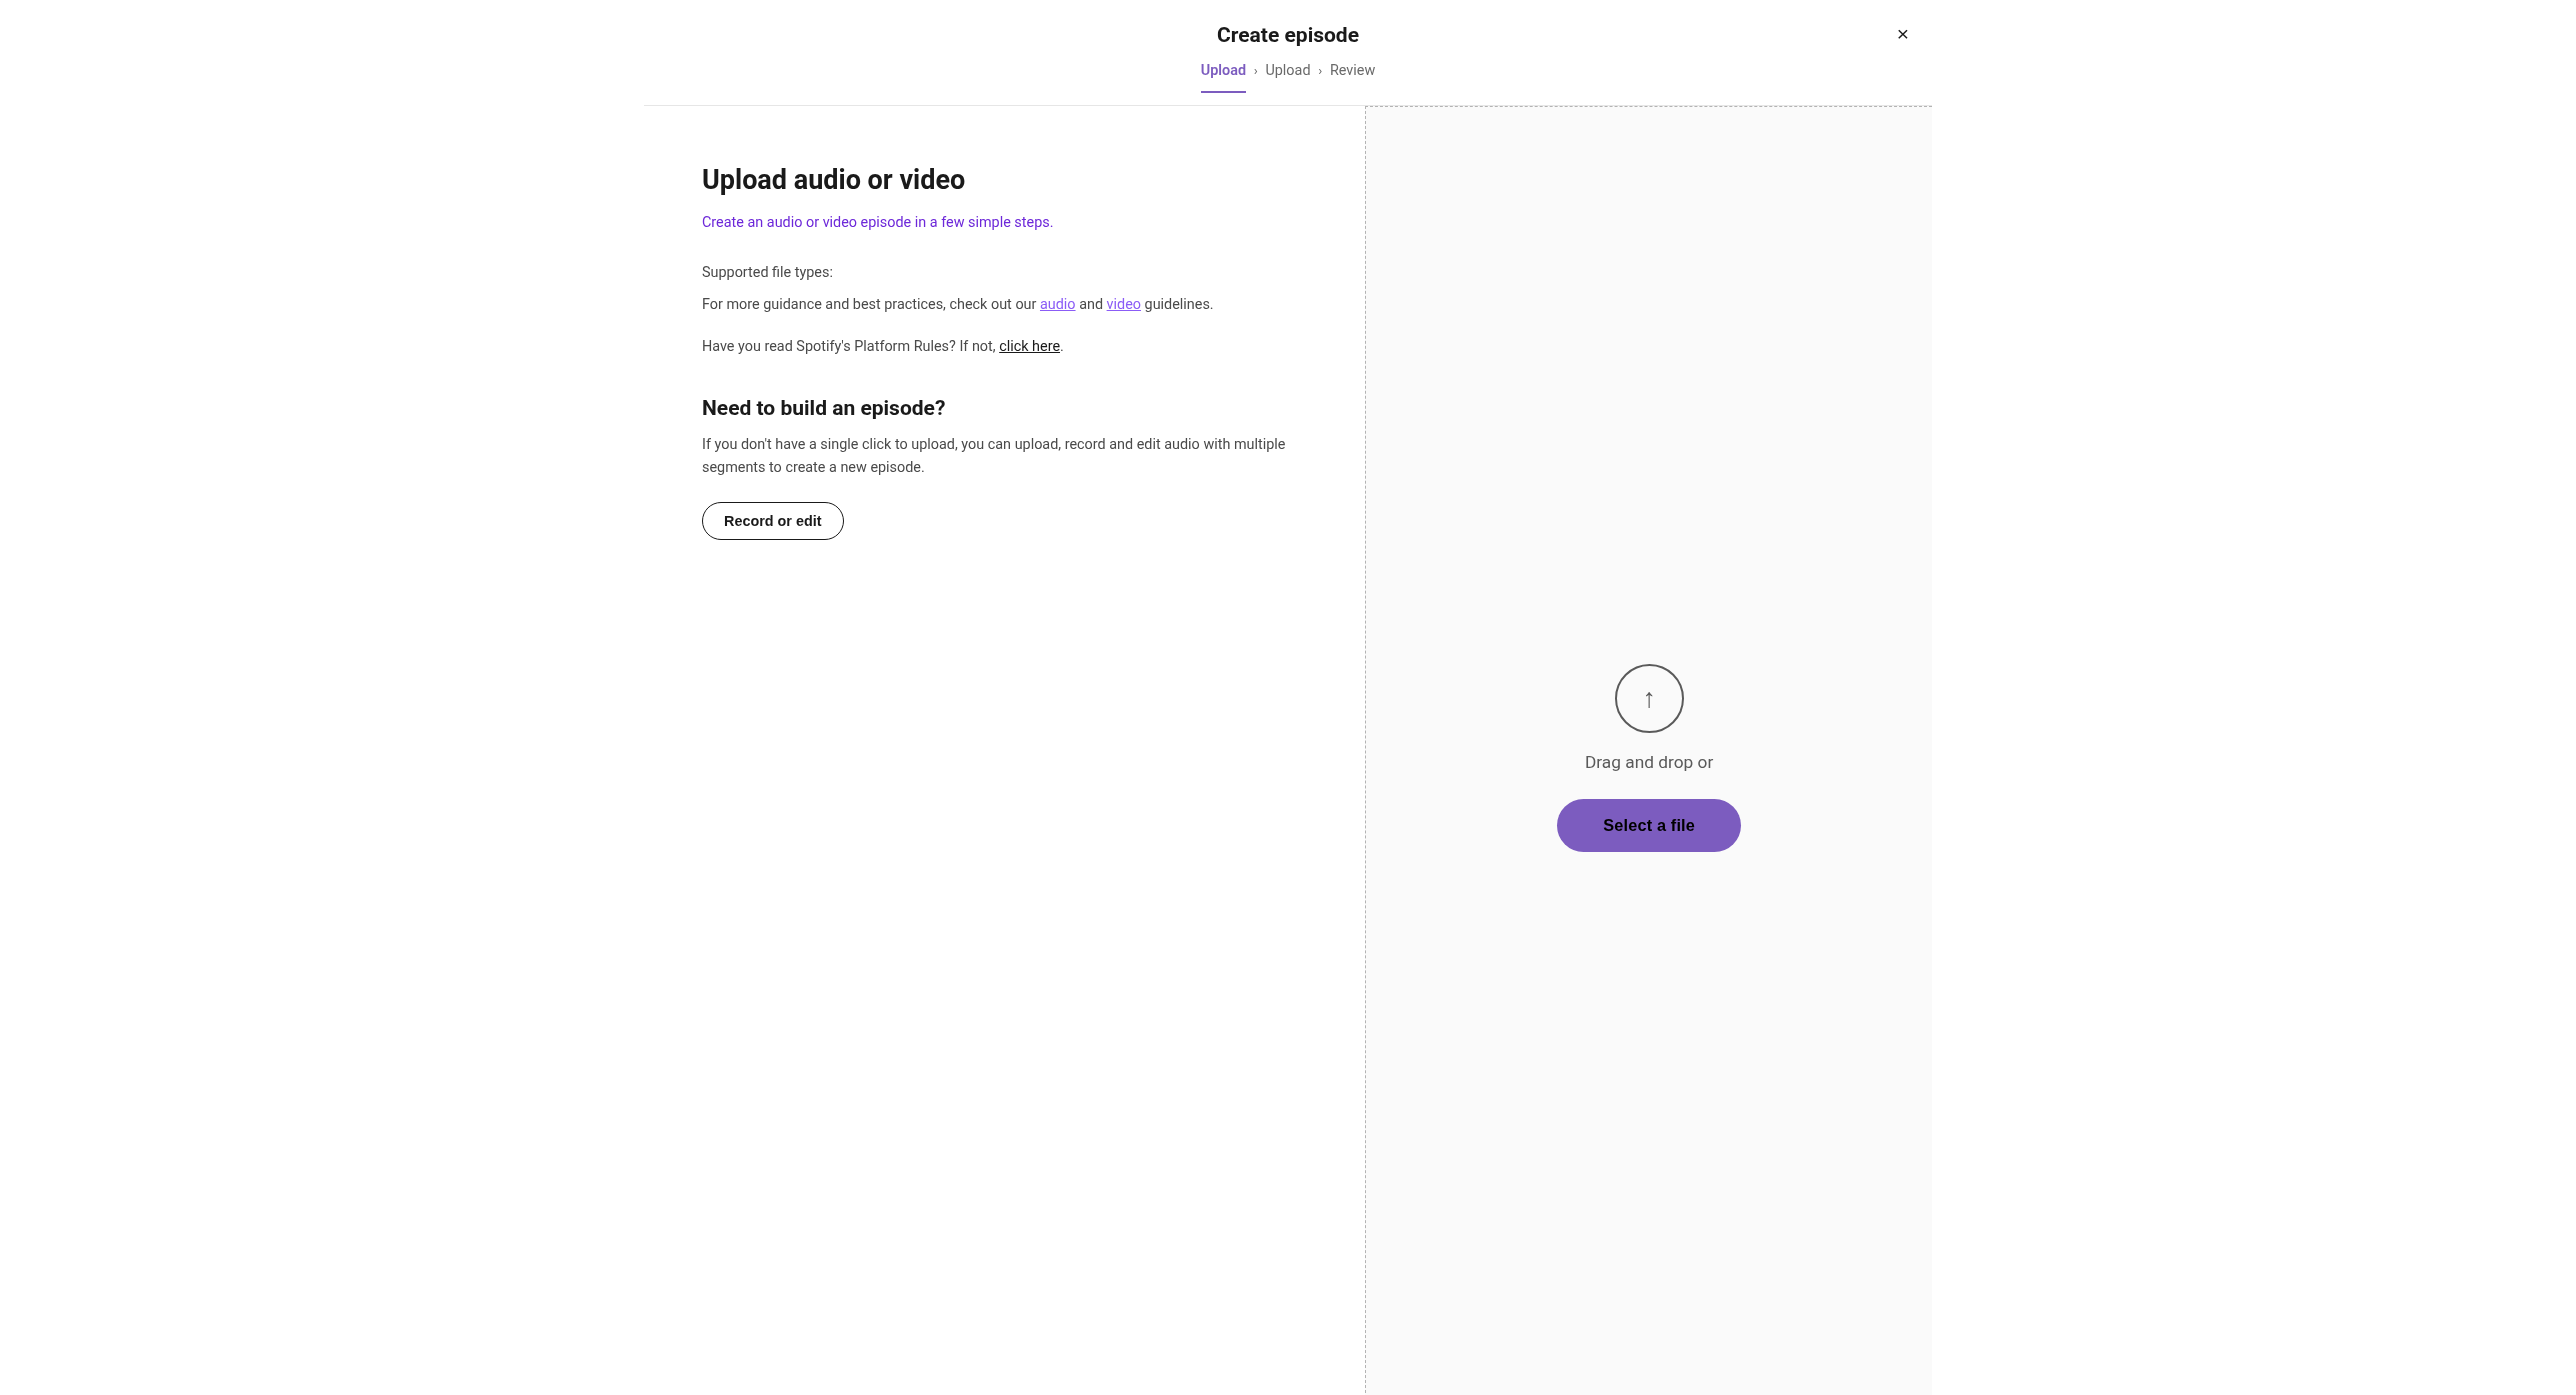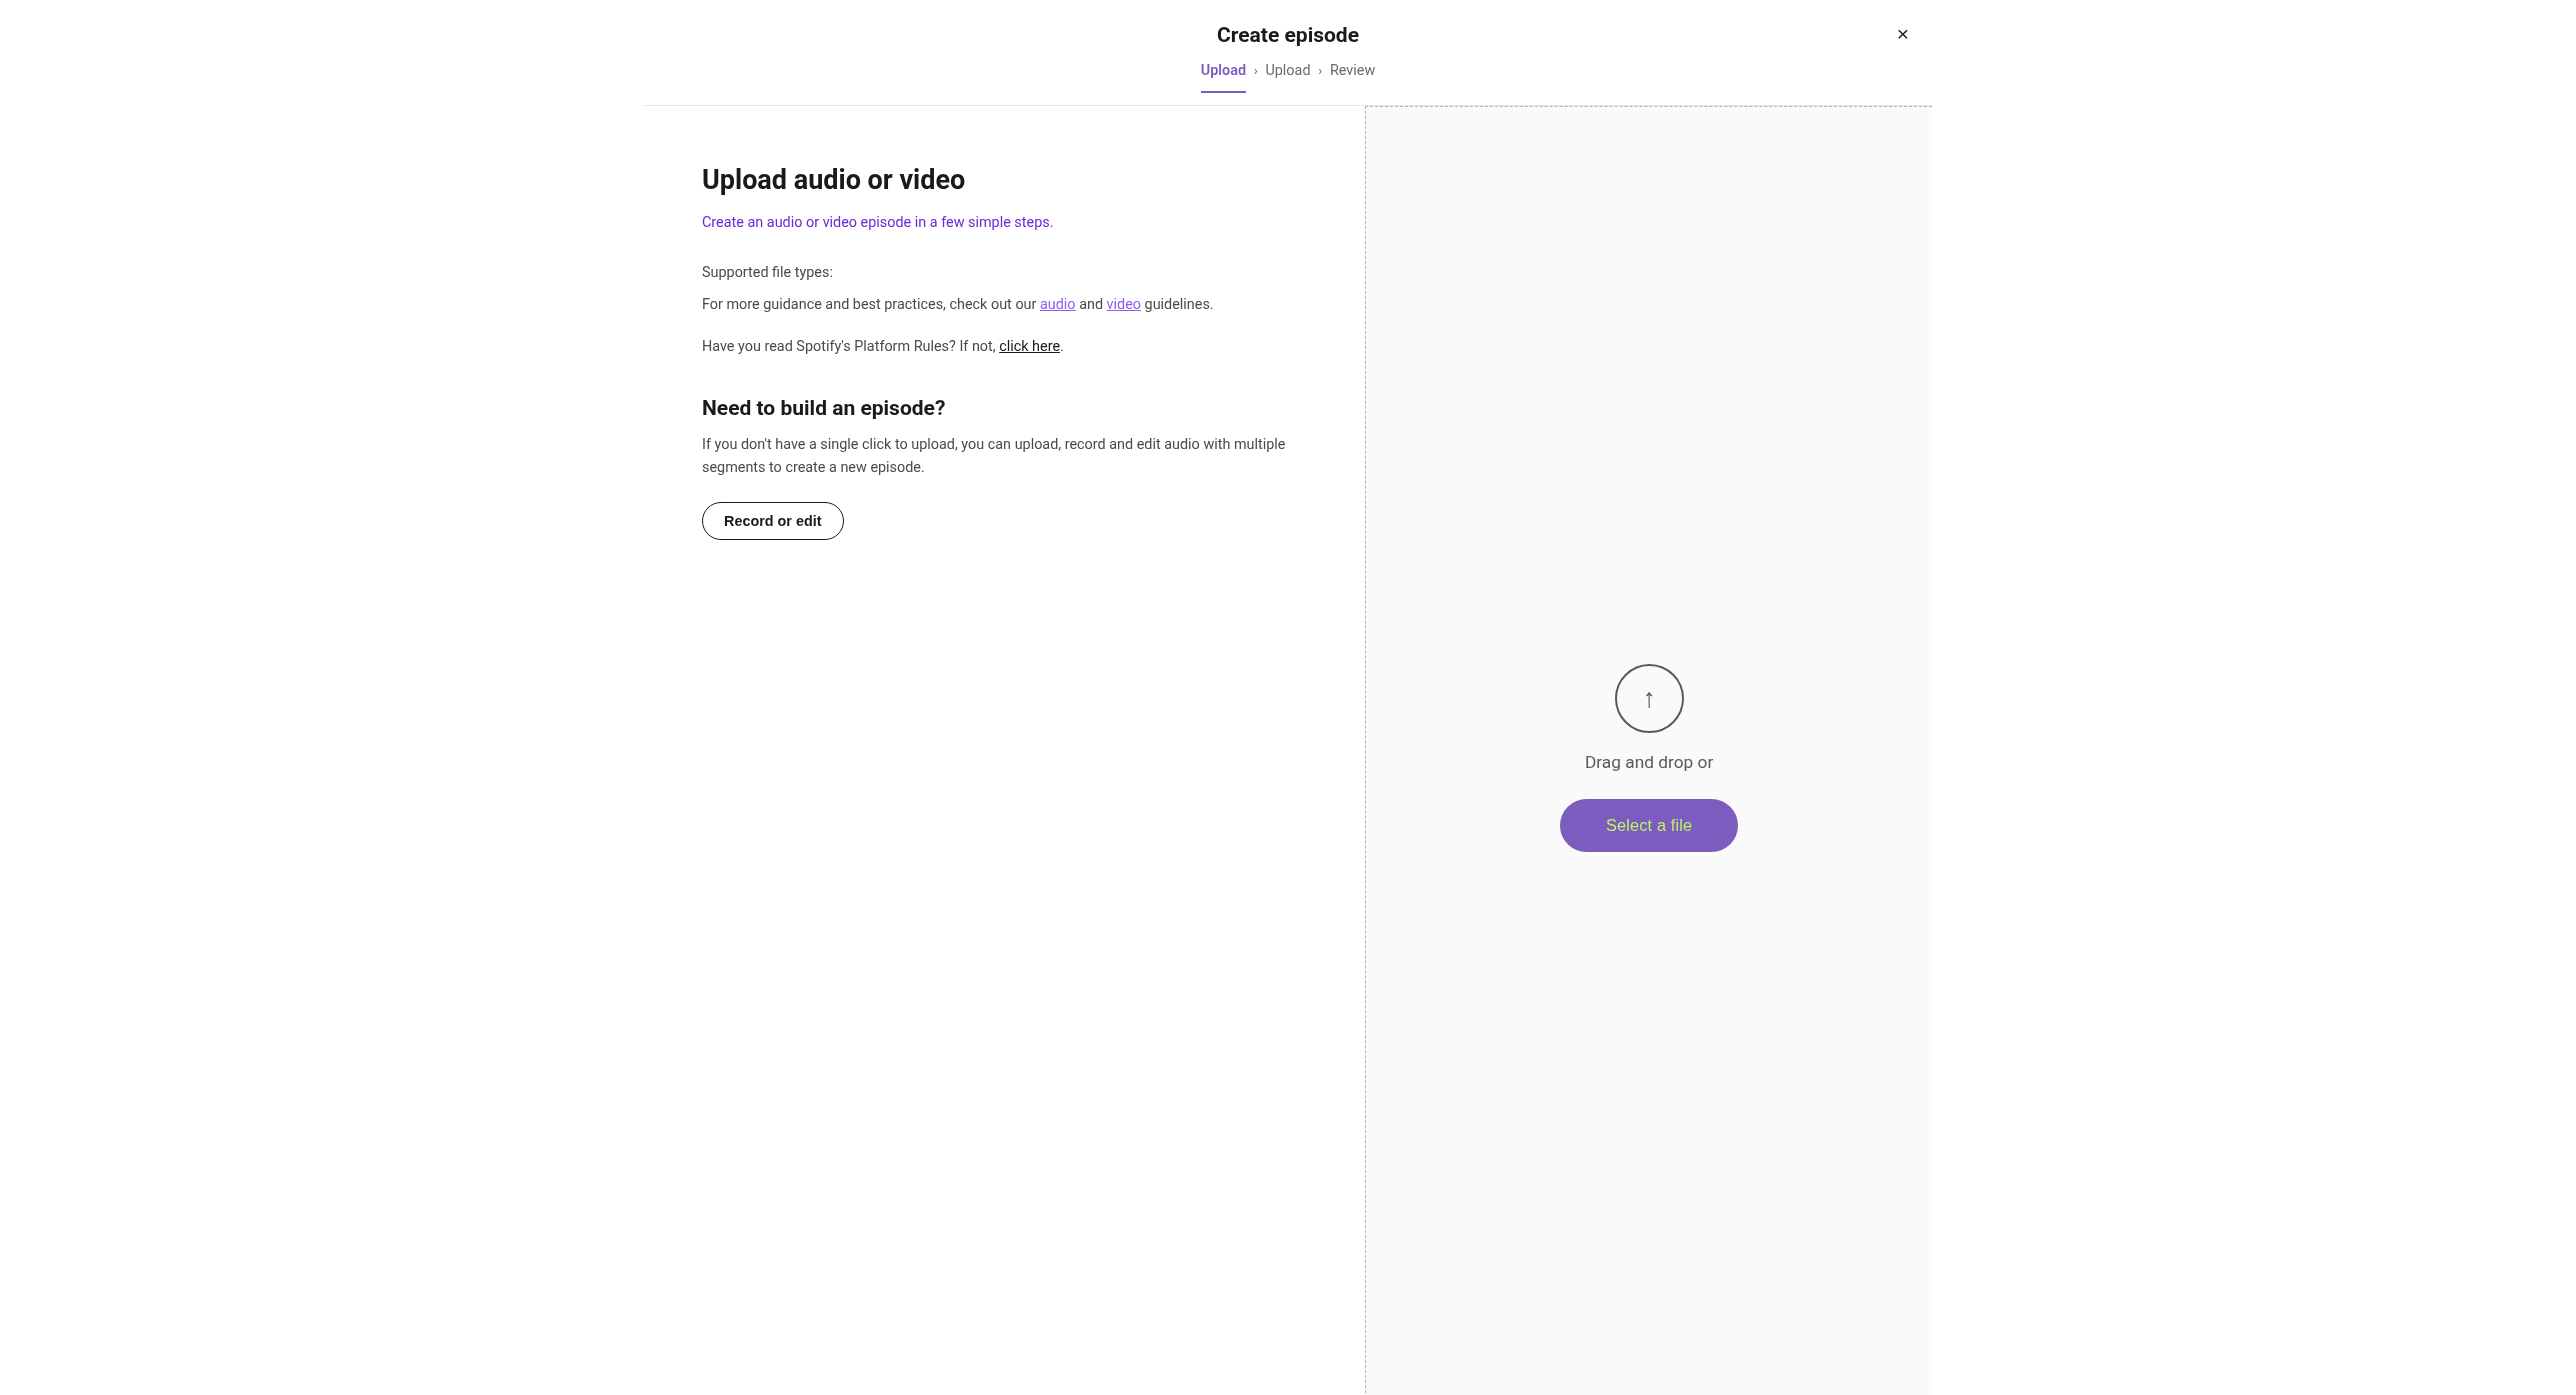--- a/index.html
+++ b/index.html
@@ -215,26 +215,26 @@
 
     .drag-drop-text {
       font-size: 17.3px;
       color: #5a5a5a;
       margin-bottom: 27px;
       font-weight: 400;
     }
 
     .select-file-button {
       background: #7c5cbf;
-      color: #bef264;
+      color: #000000;
       border: none;
       border-radius: 48px;
       padding: 17.3px 46px;
       font-size: 16.3px;
-      font-weight: 400;
+      font-weight: 700;
       cursor: pointer;
       letter-spacing: 0.01em;
     }
   </style>
 </head>
 <body>
 
 <div class="modal-container">
 
   <div class="header">

